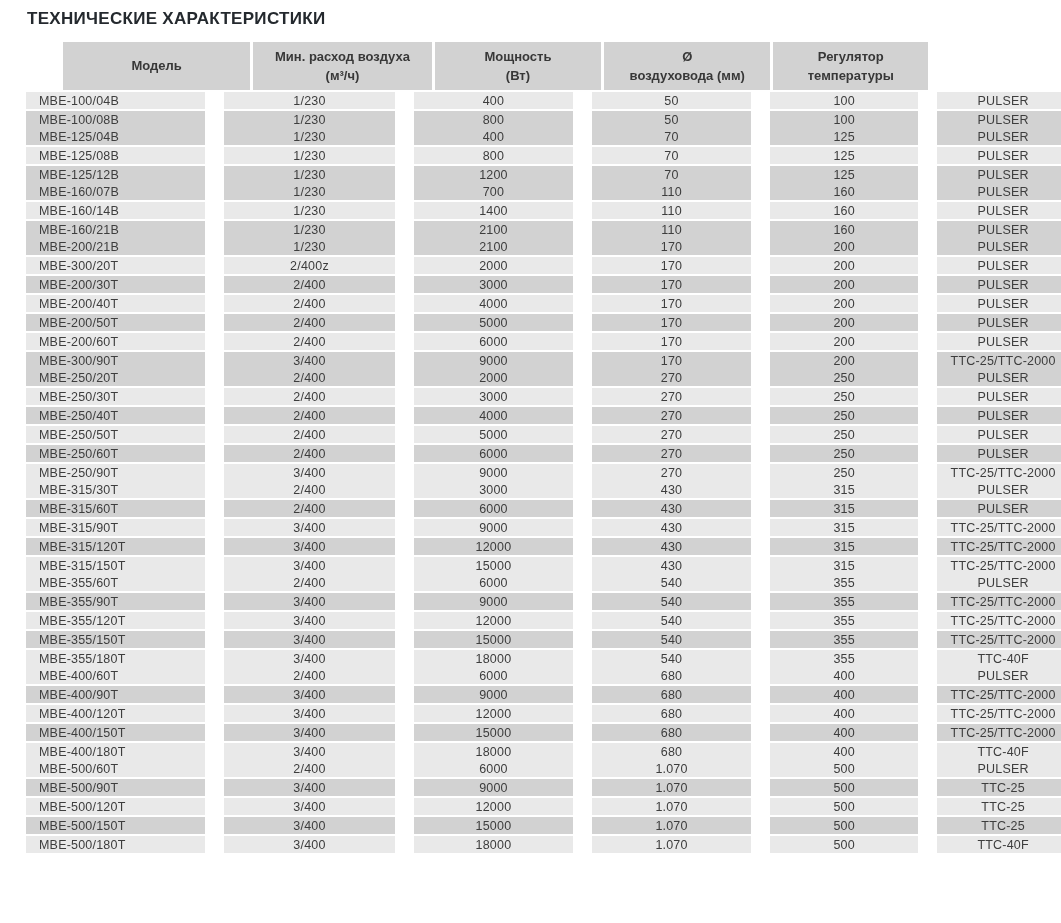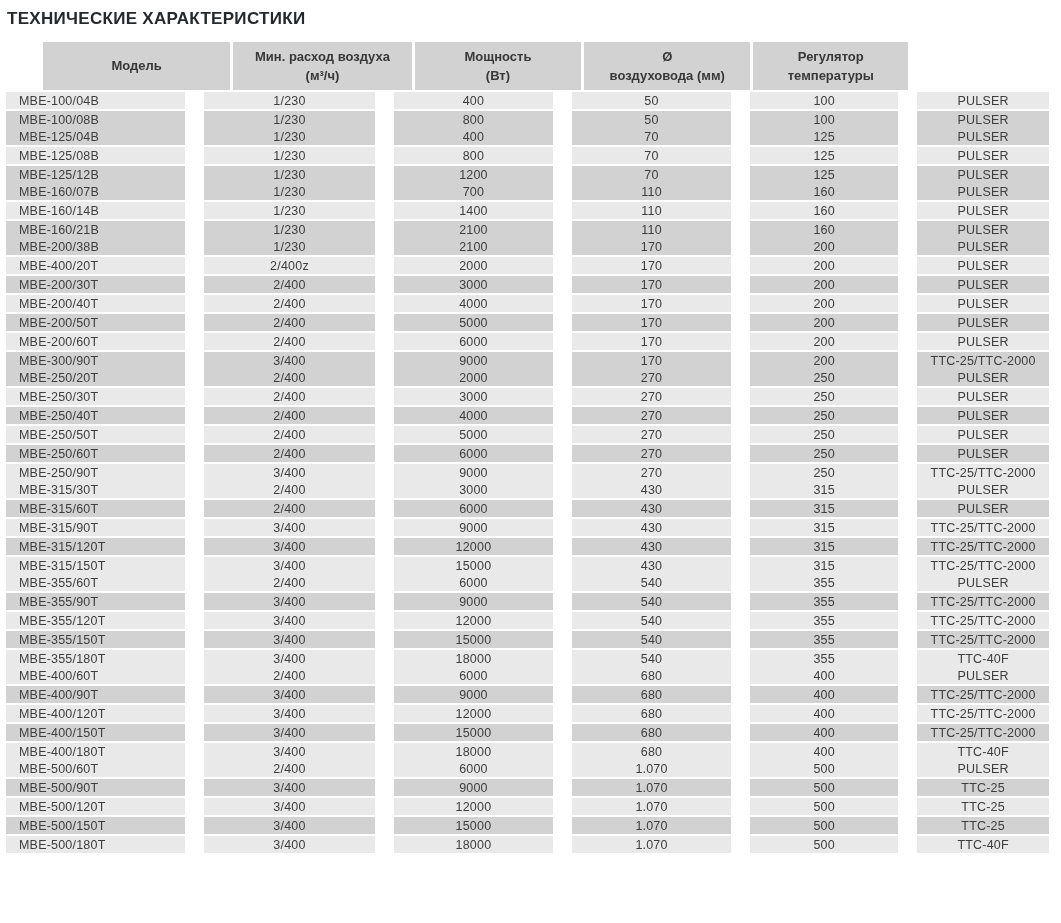--- a/index.html
+++ b/index.html
@@ -10,21 +10,21 @@
     --title:#24292e;
     --cols: 197fr 188fr 175fr 175fr 163fr 145fr;
   }
   *{box-sizing:border-box;}
   html,body{margin:0;padding:0;}
   body{
     width:1061px;height:923px;background:#ffffff;
     font-family:"Liberation Sans", sans-serif;
     -webkit-font-smoothing:antialiased;
   }
-  .page{padding:6px 9px 0 6px;}
+  .page{padding:6px 9px 0 26px;}
   .title{
     font-size:17px;font-weight:bold;color:var(--title);
     letter-spacing:.3px;margin:3px 0 13px 1px;
   }
   .table{width:1043px;}
   .header-row{
     display:grid;grid-template-columns:var(--cols);
     column-gap:3px;height:48px;margin-bottom:2px;margin-left:37px;
   }
   .hcell{
@@ -136,29 +136,29 @@
         </div>
         <div class="row dark group-end">
           <div class="cell model">MBE-160/21B</div>
           <div class="cell">1/230</div>
           <div class="cell">2100</div>
           <div class="cell">110</div>
           <div class="cell">160</div>
           <div class="cell">PULSER</div>
         </div>
         <div class="row dark">
-          <div class="cell model">MBE-200/38B</div>
+          <div class="cell model">MBE-200/21B</div>
           <div class="cell">1/230</div>
           <div class="cell">2100</div>
           <div class="cell">170</div>
           <div class="cell">200</div>
           <div class="cell">PULSER</div>
         </div>
         <div class="row light">
-          <div class="cell model">MBE-400/20T</div>
+          <div class="cell model">MBE-300/20T</div>
           <div class="cell">2/400z</div>
           <div class="cell">2000</div>
           <div class="cell">170</div>
           <div class="cell">200</div>
           <div class="cell">PULSER</div>
         </div>
         <div class="row dark">
           <div class="cell model">MBE-200/30T</div>
           <div class="cell">2/400</div>
           <div class="cell">3000</div>

